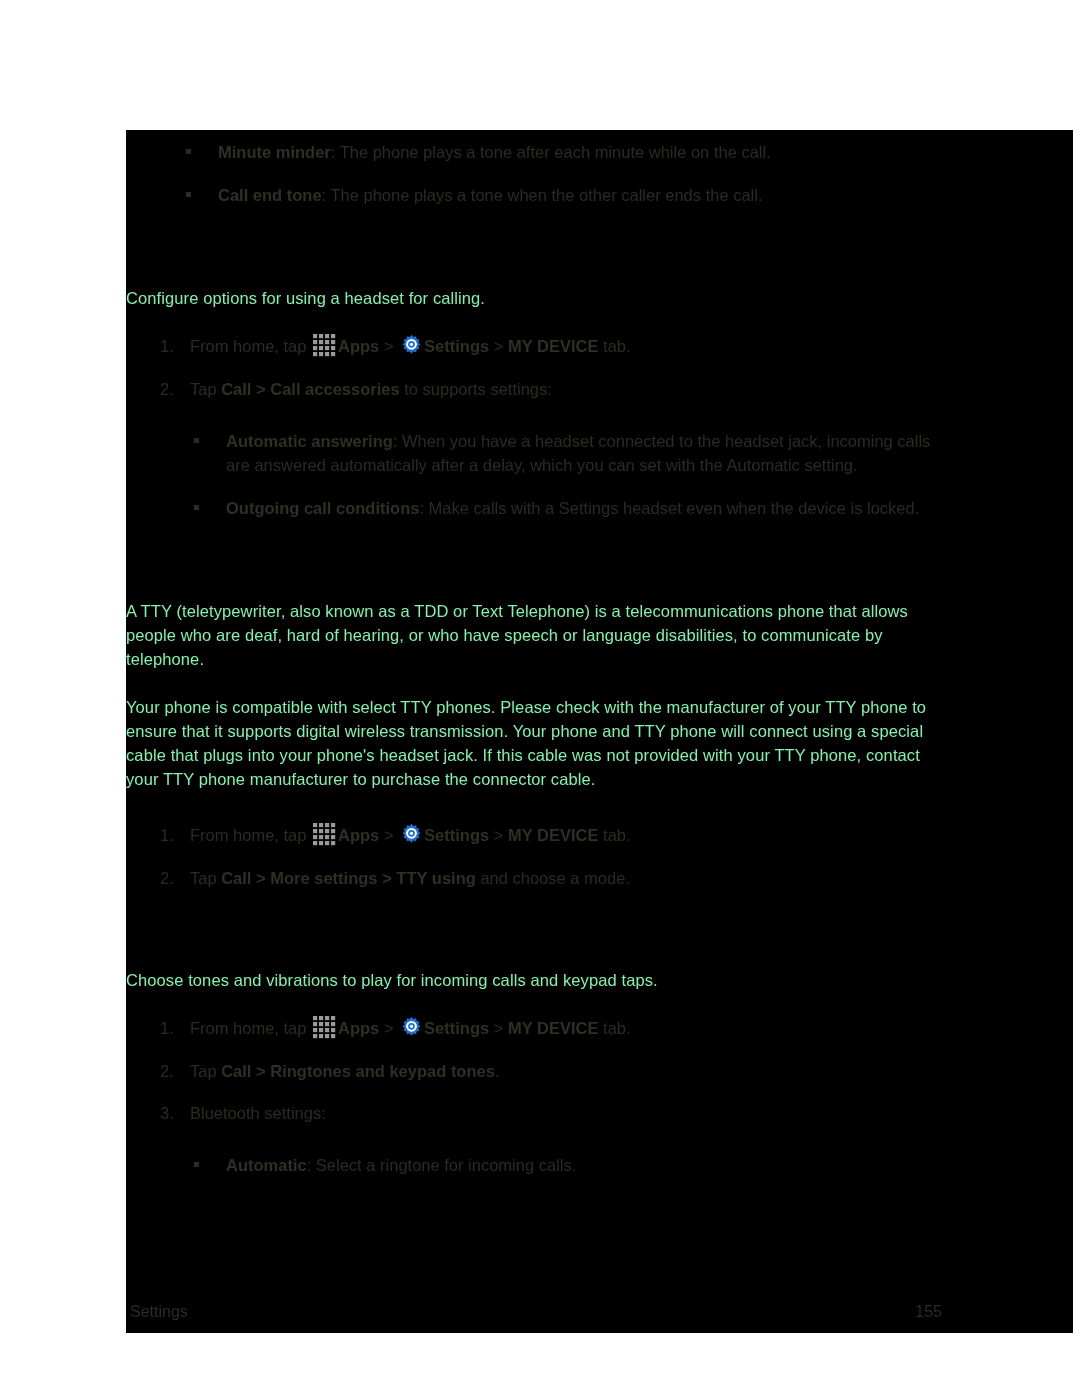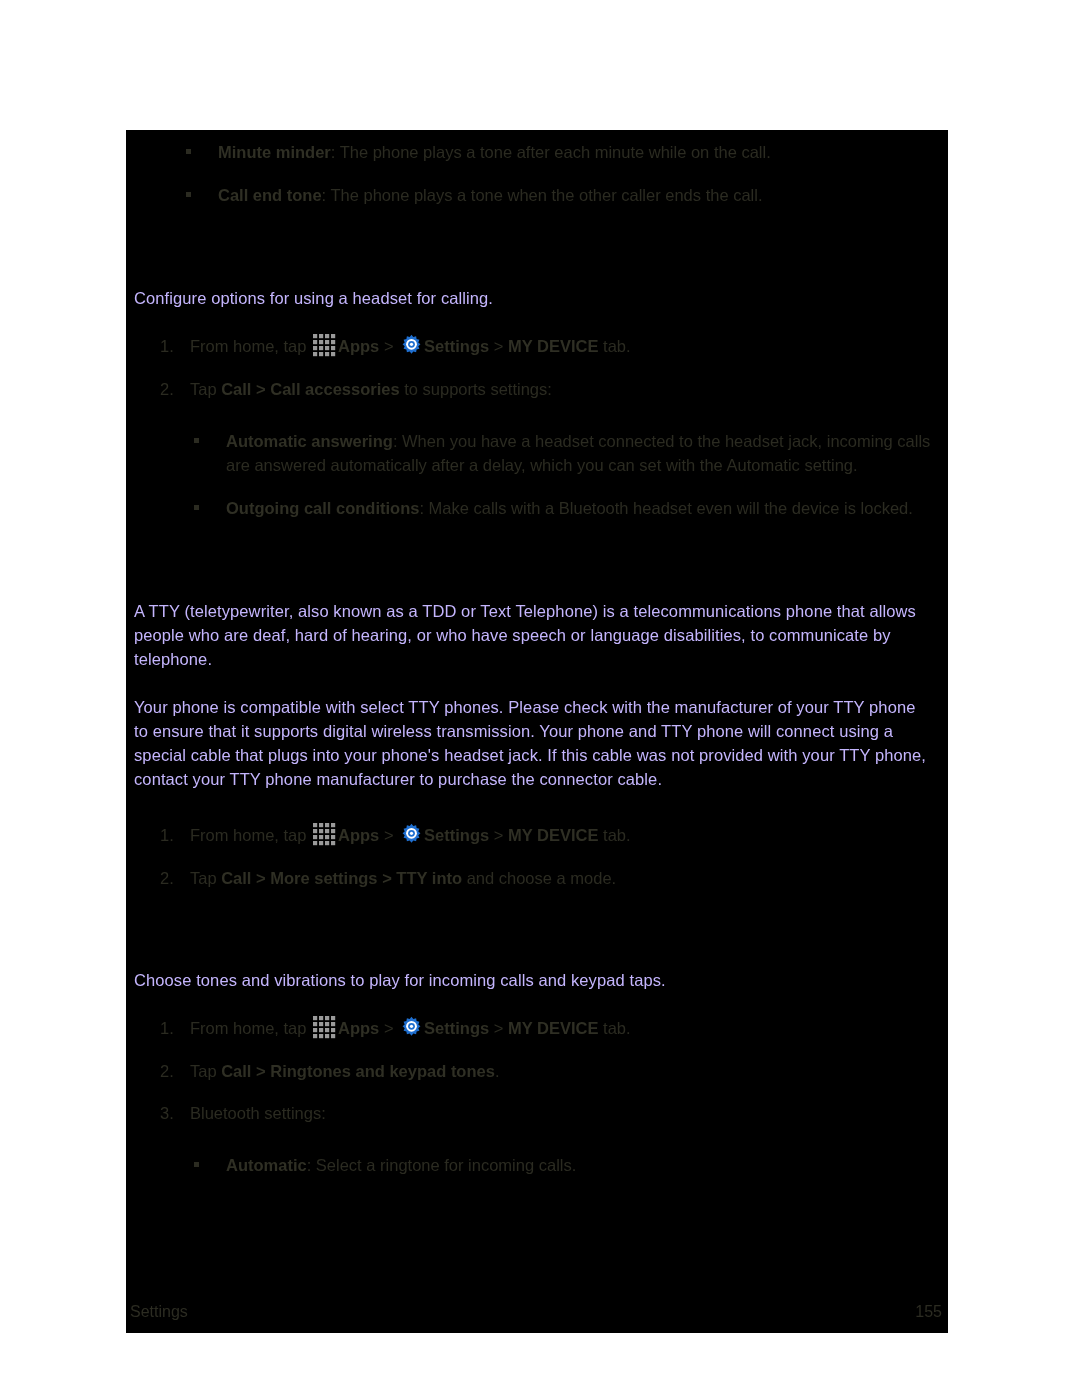--- a/index.html
+++ b/index.html
@@ -14,42 +14,42 @@
     font-family: "Liberation Sans", sans-serif;
     position: relative;
     overflow: hidden;
   }
 
   
   .page-panel {
     position: absolute;
     left: 126px;
     top: 130px;
-    width: 822px;
+    width: 947px;
     height: 1203px;
     background: #000000;
     box-sizing: border-box;
     padding: 0;
     overflow: hidden;
   }
 
   .content {
     position: relative;
     width: 822px;
     padding-top: 0px;
     box-sizing: border-box;
   }
 
   
   .para {
-    color: #c4b5fd;
+    color: #86efac;
     font-size: 16.5px;
     line-height: 24px;
     margin: 0 8px 14px 0;
-    padding: 0 8px 0 8px;
+    padding: 0 8px 0 0;
     letter-spacing: 0.1px;
   }
 
   
   .section-heading {
     color: #000000;
     background: transparent;
     font-size: 21px;
     font-weight: bold;
     line-height: 28px;
@@ -229,21 +229,21 @@
 
     <div class="gap-xs"></div>
 
     <ul class="bullets nested">
       <li>
         <span class="sq"></span>
         <b>Automatic answering</b><span>: When you have a headset connected to the headset jack, incoming calls are answered automatically after a delay, which you can set with the Automatic setting.</span>
       </li>
       <li>
         <span class="sq"></span>
-        <b>Outgoing call conditions</b><span>: Make calls with a Bluetooth headset even will the device is locked.</span>
+        <b>Outgoing call conditions</b><span>: Make calls with a Settings headset even when the device is locked.</span>
       </li>
     </ul>
 
     <div class="gap-md"></div>
 
     <h2 class="section-heading"></h2>
 
     <p class="para">A TTY (teletypewriter, also known as a TDD or Text Telephone) is a telecommunications phone that allows people who are deaf, hard of hearing, or who have speech or language disabilities, to communicate by telephone.</p>
 
     <div class="gap-xs"></div>
@@ -278,21 +278,21 @@
               <g>
                 <path d="M11.5 0.8 L13.3 3.0 L16.1 2.3 L16.6 5.1 L19.4 5.8 L18.3 8.4 L20.4 10.3 L18.3 12.2 L19.4 14.8 L16.6 15.5 L16.1 18.3 L13.3 17.6 L11.5 19.8 L9.7 17.6 L6.9 18.3 L6.4 15.5 L3.6 14.8 L4.7 12.2 L2.6 10.3 L4.7 8.4 L3.6 5.8 L6.4 5.1 L6.9 2.3 L9.7 3.0 Z" fill="#1f6fd0"></path>
                 <circle cx="11.5" cy="10.3" r="5.4" fill="#ffffff"></circle>
                 <circle cx="11.5" cy="10.3" r="3.4" fill="#1f6fd0"></circle>
                 <circle cx="11.5" cy="10.3" r="1.6" fill="#ffffff"></circle>
               </g>
             </svg></span><b>Settings</b><span> &gt; </span><b>MY DEVICE</b><span> tab.</span>
       </li>
       <li>
         <span class="step-num">2.</span>
-        <span>Tap </span><b>Call</b><b> &gt; </b><b>More settings</b><b> &gt; </b><b>TTY into</b><span> and choose a mode.</span>
+        <span>Tap </span><b>Call</b><b> &gt; </b><b>More settings</b><b> &gt; </b><b>TTY using</b><span> and choose a mode.</span>
       </li>
     </ol>
 
     <div class="gap-md"></div>
 
     <h2 class="section-heading"></h2>
 
     <p class="para">Choose tones and vibrations to play for incoming calls and keypad taps.</p>
 
     <div class="gap-xs"></div>

